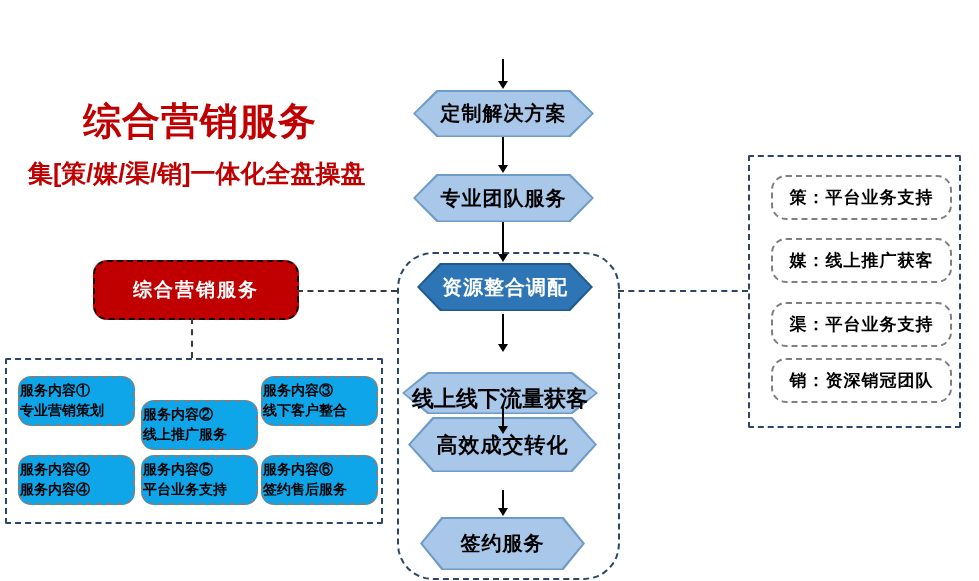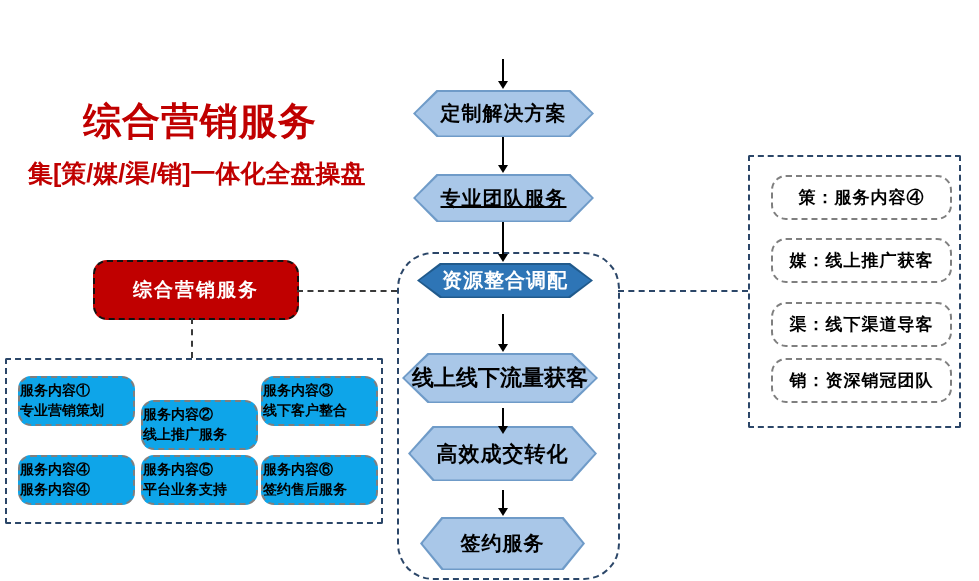--- a/index.html
+++ b/index.html
@@ -85,30 +85,30 @@
 <div class="canvas">
 
   <div class="title">综合营销服务</div>
   <div class="subtitle">集[策/媒/渠/销]一体化全盘操盘</div>
 
   <div class="flow-frame"></div>
 
   <div class="hex light" style="left:413px; top:90px;  width:181px; height:47px;">
     <span>定制解决方案</span>
   </div>
-  <div class="hex light" style="left:413px; top:174px; width:181px; height:48px;text-decoration:underline;">
+  <div class="hex light" style="left:413px; top:174px; width:181px; height:48px;">
     <span>专业团队服务</span>
   </div>
-  <div class="hex dark" style="left:417px; top:263px; width:176px; height:35px;">
+  <div class="hex dark" style="left:417px; top:263px; width:176px; height:48px;">
     <span>资源整合调配</span>
   </div>
-  <div class="hex light" style="left:402px; top:353px; width:196px; height:50px;">
+  <div class="hex light" style="left:402px; top:372px; width:196px; height:42px;align-items:flex-end;">
     <span style="font-size:22px; letter-spacing:0;">线上线下流量获客</span>
   </div>
-  <div class="hex light" style="left:408px; top:426px; width:189px; height:55px;">
+  <div class="hex light" style="left:408px; top:417px; width:189px; height:55px;">
     <span style="font-size:21px;">高效成交转化</span>
   </div>
   <div class="hex light" style="left:420px; top:517px; width:165px; height:53px;">
     <span>签约服务</span>
   </div>
 
   <div class="arrow" style="left:502px; top:59px;  height:22px;"></div>
   <div class="arrow" style="left:502px; top:137px; height:28px;"></div>
   <div class="arrow" style="left:502px; top:222px; height:32px;"></div>
   <div class="arrow" style="left:502px; top:314px; height:30px;"></div>
@@ -144,25 +144,25 @@
     <span>服务内容⑤</span>
     <span>平台业务支持</span>
   </div>
   <div class="svc-box" style="left:261px; top:455px;">
     <span>服务内容⑥</span>
     <span>签约售后服务</span>
   </div>
 
   <div class="legend-frame"></div>
   <div class="legend-box" style="top:175px;">
-    <span>策：服务内容④</span>
+    <span>策：平台业务支持</span>
   </div>
   <div class="legend-box" style="top:238px;">
     <span>媒：线上推广获客</span>
   </div>
   <div class="legend-box" style="top:302px;">
-    <span>渠：线下渠道导客</span>
+    <span>渠：平台业务支持</span>
   </div>
   <div class="legend-box" style="top:358px;font-family:Liberation Mono, monospace;">
     <span>销：资深销冠团队</span>
   </div>
 
 </div>
 
 </body></html>

